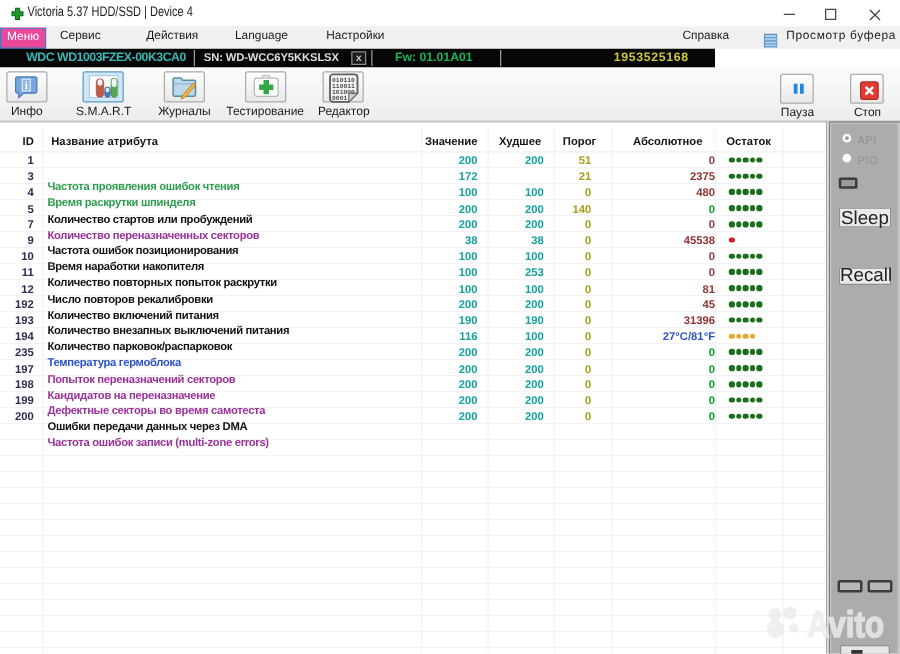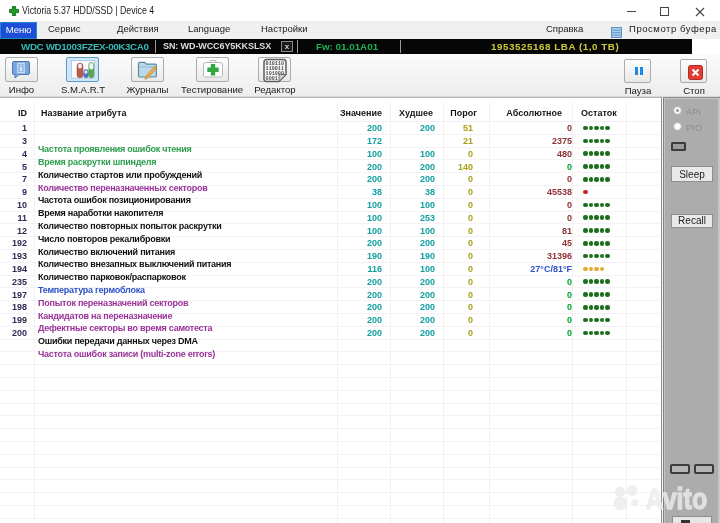--- a/index.html
+++ b/index.html
@@ -7,24 +7,24 @@
   body { position:relative; background:#fff; font-family:"Liberation Sans",sans-serif; }
 
   
   #titlebar { position:absolute; left:0; top:0; width:720px; height:21px; background:#fff; }
   #title { position:absolute; left:22px; top:4px; font-size:11px; color:#1c1c1c; transform:scaleX(0.80); transform-origin:left top; white-space:nowrap; }
   .wc { position:absolute; color:#444; }
 
   
   #menubar { position:absolute; left:0; top:21px; width:720px; height:17.6px; background:#f0f0f0; font-size:9.5px; color:#1a1a1a; }
   .mi { position:absolute; top:0; height:17px; line-height:16px; }
-  #msel { position:absolute; left:0; top:1.3px; width:37px; height:16.3px; background:#1d4ed8; box-shadow:inset 0 0 0 1px #2486cd; color:#fff; text-align:center; line-height:15px; }
-
-  
-  #devbar { position:absolute; left:0; top:38.5px; width:692px; height:15.2px; background:#060606; font-size:9.8px; font-weight:bold; }
+  #msel { position:absolute; left:0; top:1.3px; width:37px; height:16.3px; background:#ec4899; box-shadow:inset 0 0 0 1px #2486cd; color:#fff; text-align:center; line-height:15px; }
+
+  
+  #devbar { position:absolute; left:0; top:38.5px; width:572px; height:15.2px; background:#060606; font-size:9.8px; font-weight:bold; }
   #devbar span { position:absolute; top:0; height:15.2px; line-height:15.8px; }
   .sep { position:absolute; top:1px; width:1px; height:13px; background:#9a9a9a; }
 
   
   #toolbar { position:absolute; left:0; top:53.7px; width:720px; height:43.3px; background:linear-gradient(#fbfbfb,#ededed); border-bottom:1px solid #d9d9d9; }
   .tbtn { position:absolute; top:3.5px; width:33px; height:25px; border:1px solid #ababab; border-radius:2px; background:linear-gradient(#fefefe,#e8e8e8); }
   .tlbl { position:absolute; top:30px; font-size:9.6px; color:#1a1a1a; text-align:center; }
 
   
   #tablearea { position:absolute; left:0; top:97px; width:661px; height:426px; background:#fff; border-top:1px solid #b5b5b5; }
@@ -46,21 +46,21 @@
   .ar { color:#8e3434; } .aG { color:#00a431; } .ab { color:#2d52c8; }
   .d { display:inline-block; width:4.5px; height:4.5px; border-radius:50%; margin-right:1px; vertical-align:middle; margin-bottom:1.5px; }
   .d.g { background:#1b6e1b; } .d.r { background:#cb2229; } .d.o { background:#e2ab30; }
 
   
   #panel { position:absolute; left:663px; top:97px; width:57px; height:426px; background:#acacac; border-left:1px solid #7f7f7f; border-top:1px solid #8a8a8a; box-shadow:inset 1px 1px 0 #c4c4c4, inset -2px 0 0 #c6c6c6; }
   #e1 { position:absolute; left:661px; top:97px; width:1px; height:426px; background:#8e8e8e; }
   #e2 { position:absolute; left:662px; top:97px; width:1px; height:426px; background:#f8f8f8; }
   .radio { position:absolute; width:9px; height:9px; border-radius:50%; background:#fbfbfb; border:1px solid #ababab; }
   .rlbl { position:absolute; font-size:9px; color:#8e8e8e; letter-spacing:0.3px; }
-  .pbtn { position:absolute; left:7px; width:42px; background:#e9e9e9; border:1px solid #8f8f8f; text-align:center; font-size:10px; color:#222; }
+  .pbtn { position:absolute; left:7px; width:42px; background:#e9e9e9; border:1px solid #8f8f8f; text-align:center; font-size:15px; color:#222; }
   .led2 { position:absolute; width:20px; height:10px; border:2px solid #3c3c3c; border-radius:2px; background:#b6b6b6; }
 
   
   #wm { position:absolute; left:605px; top:478px; width:120px; height:40px; pointer-events:none; }
 </style>
 </head>
 <body>
 
 <div id="titlebar">
   <svg style="position:absolute;left:9px;top:5.5px" width="10" height="10" viewBox="0 0 10 10">

